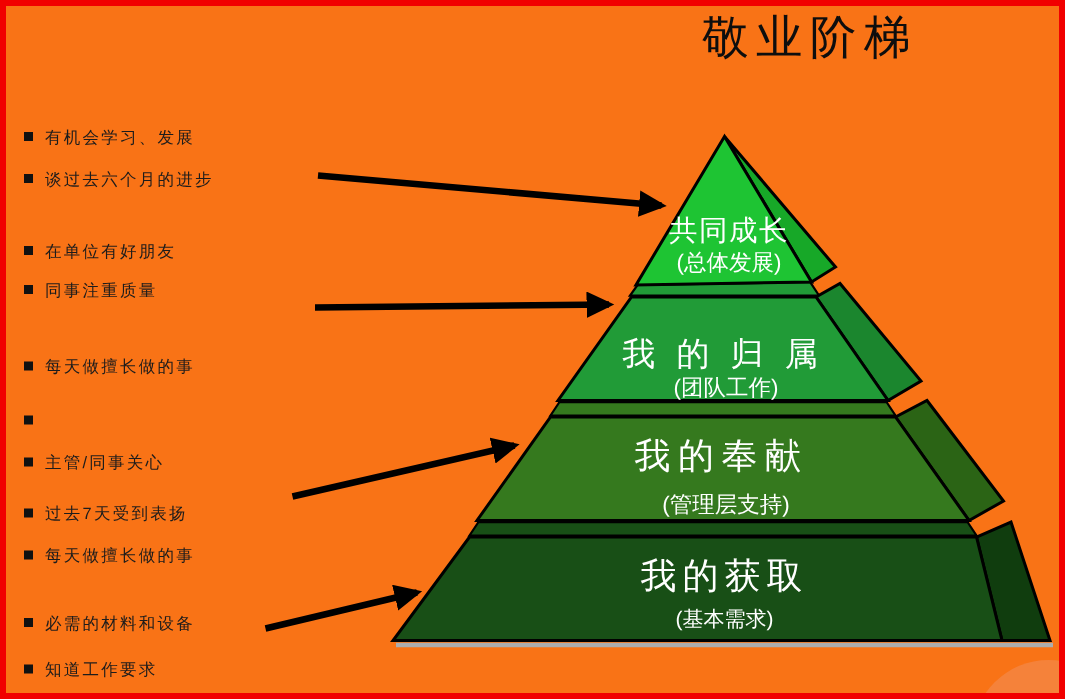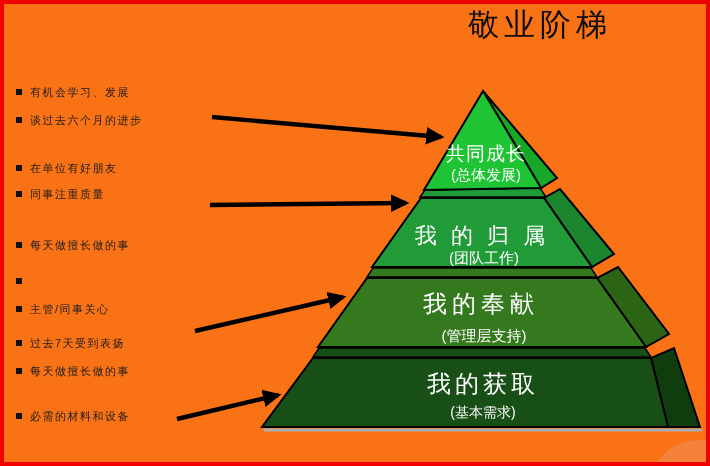--- a/index.html
+++ b/index.html
@@ -56,20 +56,21 @@
   <div class="bullet" style="top:83px"><span class="bsq"></span><span>有机会学习、发展</span></div>
   <div class="bullet" style="top:111px"><span class="bsq"></span><span>谈过去六个月的进步</span></div>
   <div class="bullet" style="top:185px"><span class="bsq"></span><span>同事注重质量</span></div>
   <div class="bullet" style="top:159px"><span class="bsq"></span><span>在单位有好朋友</span></div>
   <div class="bullet" style="top:236px"><span class="bsq"></span><span>每天做擅长做的事</span></div>
   <div class="bullet" style="top:272px"><span class="bsq"></span></div>
   <div class="bullet" style="top:300px"><span class="bsq"></span><span>主管/同事关心</span></div>
   <div class="bullet" style="top:334px"><span class="bsq"></span><span>过去7天受到表扬</span></div>
   <div class="bullet" style="top:362px"><span class="bsq"></span><span>每天做擅长做的事</span></div>
   <div class="bullet" style="top:407px"><span class="bsq"></span><span>必需的材料和设备</span></div>
+  <div class="bullet" style="top:438px"><span class="bsq"></span><span>知道工作要求</span></div>
 
   <svg width="710" height="466" viewBox="0 0 710 466">
     <defs>
       <marker id="ah" markerWidth="5" markerHeight="5" refX="3.4" refY="2" orient="auto" markerUnits="strokeWidth">
         <path d="M0,0 L4.2,2 L0,4 z" fill="#000"></path>
       </marker>
     </defs>
 
     <g stroke="#000" stroke-width="4.4">
       <line x1="212" y1="117" x2="441" y2="137" marker-end="url(#ah)"></line>

